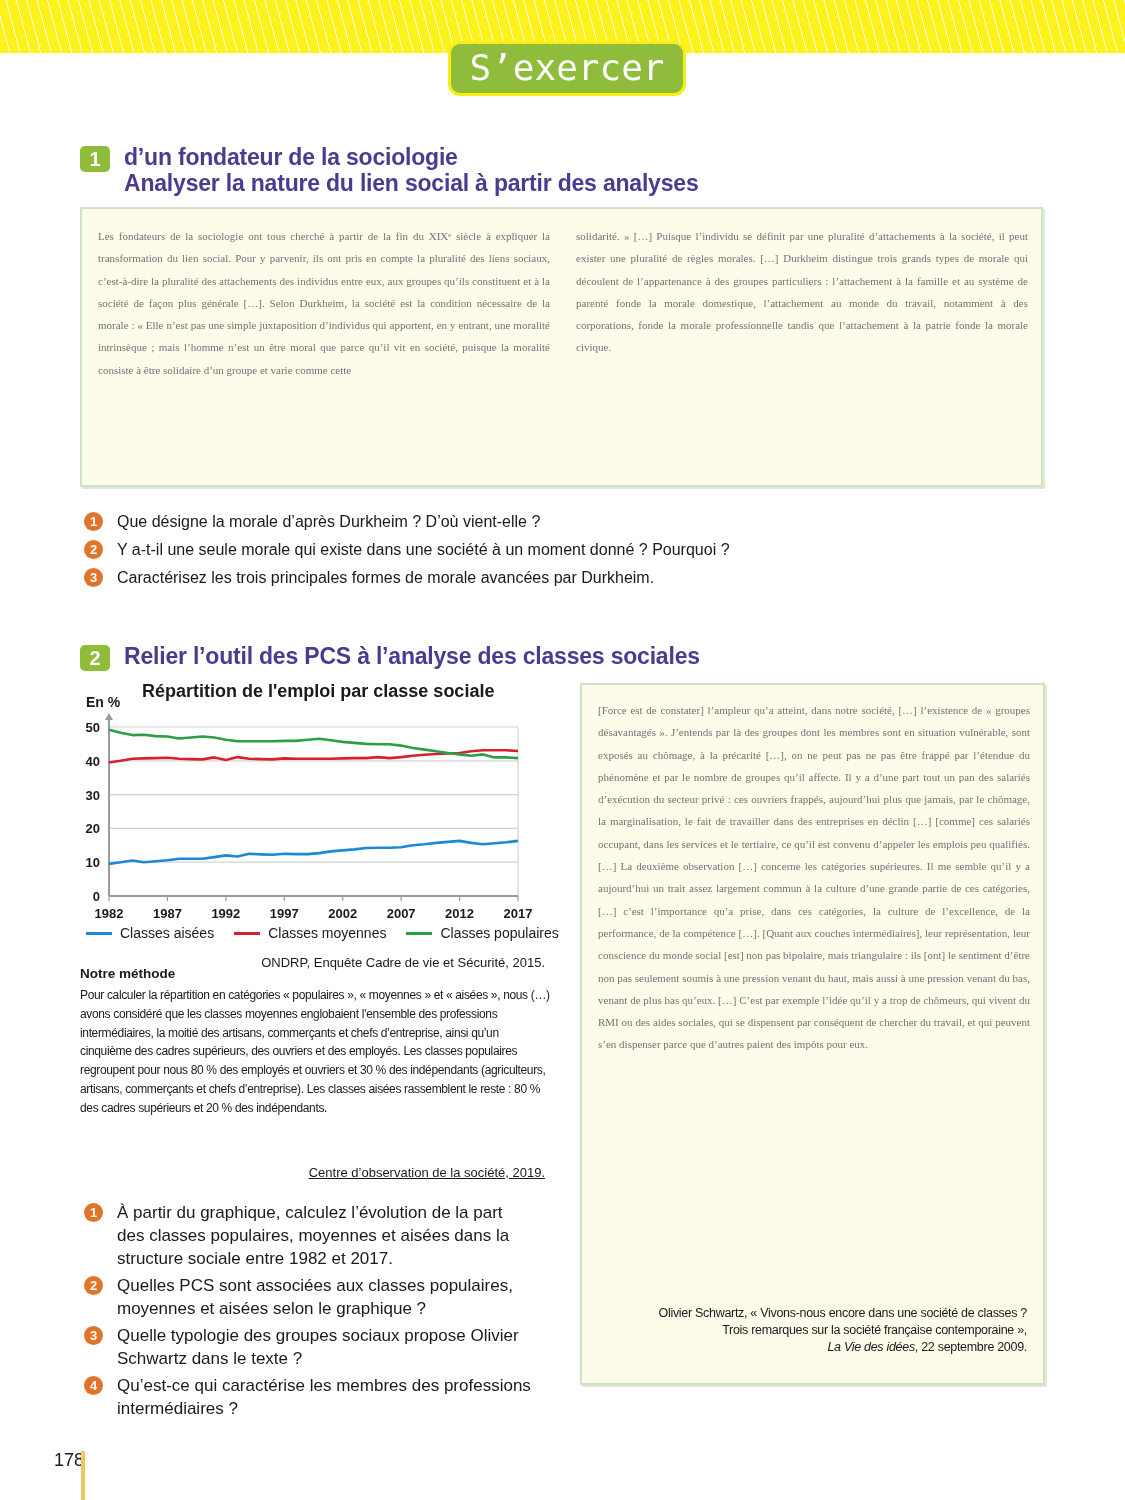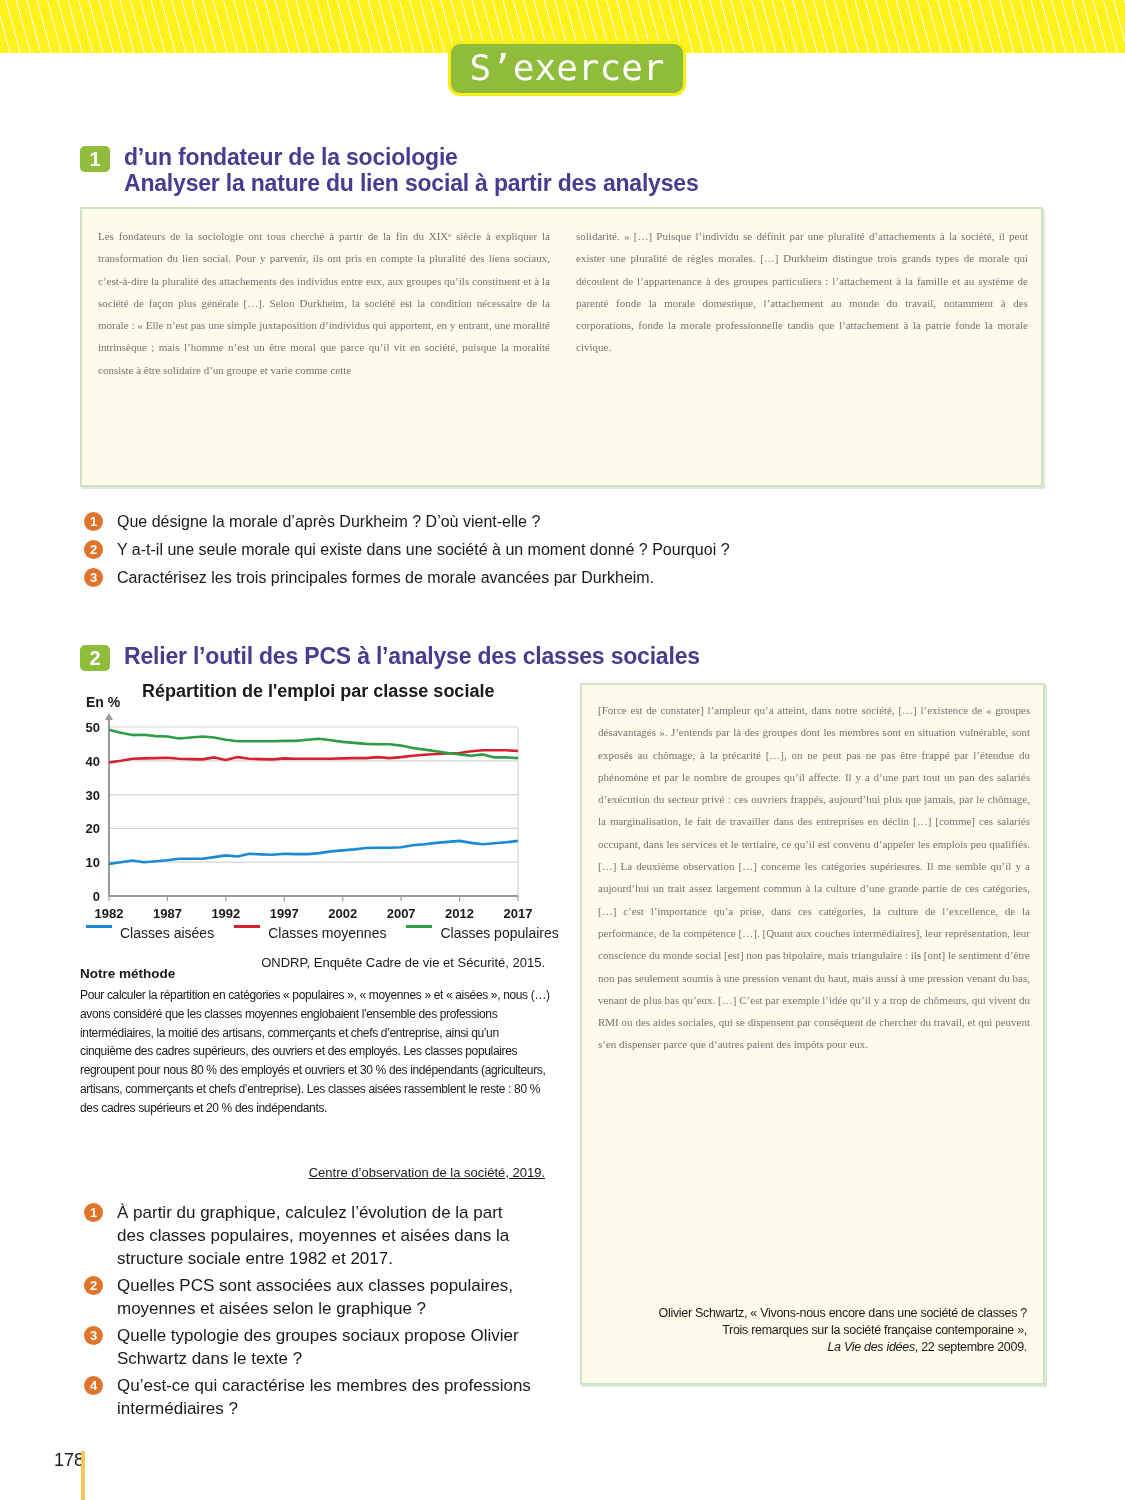--- a/index.html
+++ b/index.html
@@ -45,21 +45,21 @@
   .q-num {
     flex: 0 0 19px; width: 19px; height: 19px; border-radius: 50%; background: #e0742a;
     color: #fff; font-weight: bold; font-size: 13px; line-height: 19px; text-align: center;
     margin-right: 14px; margin-top: 2px;
   }
 
   .chart-title { position: absolute; left: 142px; top: 681px; font-family: "Liberation Sans", sans-serif; font-weight: bold; font-size: 18px; color: #1a1a1a; }
   .chart-unit { position: absolute; left: 86px; top: 694px; font-family: "Liberation Sans", sans-serif; font-weight: bold; font-size: 14px; }
   svg.chart { position: absolute; left: 80px; top: 710px; }
   .legend { position: absolute; left: 86px; top: 925px; display: flex; font-family: "Liberation Sans", sans-serif; font-size: 14px; }
-  .legend-item { display: flex; margin-right: 20px; }
+  .legend-item { display: flex; align-items: center; margin-right: 20px; }
   .legend-swatch { width: 26px; height: 3px; margin-right: 8px; }
   .src1 { position: absolute; right: 580px; top: 955px; font-family: "Liberation Sans", sans-serif; font-size: 13px; }
   .method-h { position: absolute; left: 80px; top: 966px; font-family: "Liberation Sans", sans-serif; font-size: 13.5px; font-weight: bold; }
   .method-t { position: absolute; left: 80px; top: 986px; width: 470px; font-family: "Liberation Sans", sans-serif; font-size: 12px; line-height: 18.8px; letter-spacing: -0.35px; }
   .src2 { position: absolute; right: 580px; top: 1165px; font-family: "Liberation Sans", sans-serif; font-size: 13px; text-decoration: underline; }
 
   .page-num { position: absolute; left: 54px; top: 1450px; font-family: "Liberation Sans", sans-serif; font-size: 18px; }
   .page-bar { position: absolute; left: 81px; top: 1451px; width: 4px; height: 49px; background: #f0c75a; }
 </style>
 </head>

